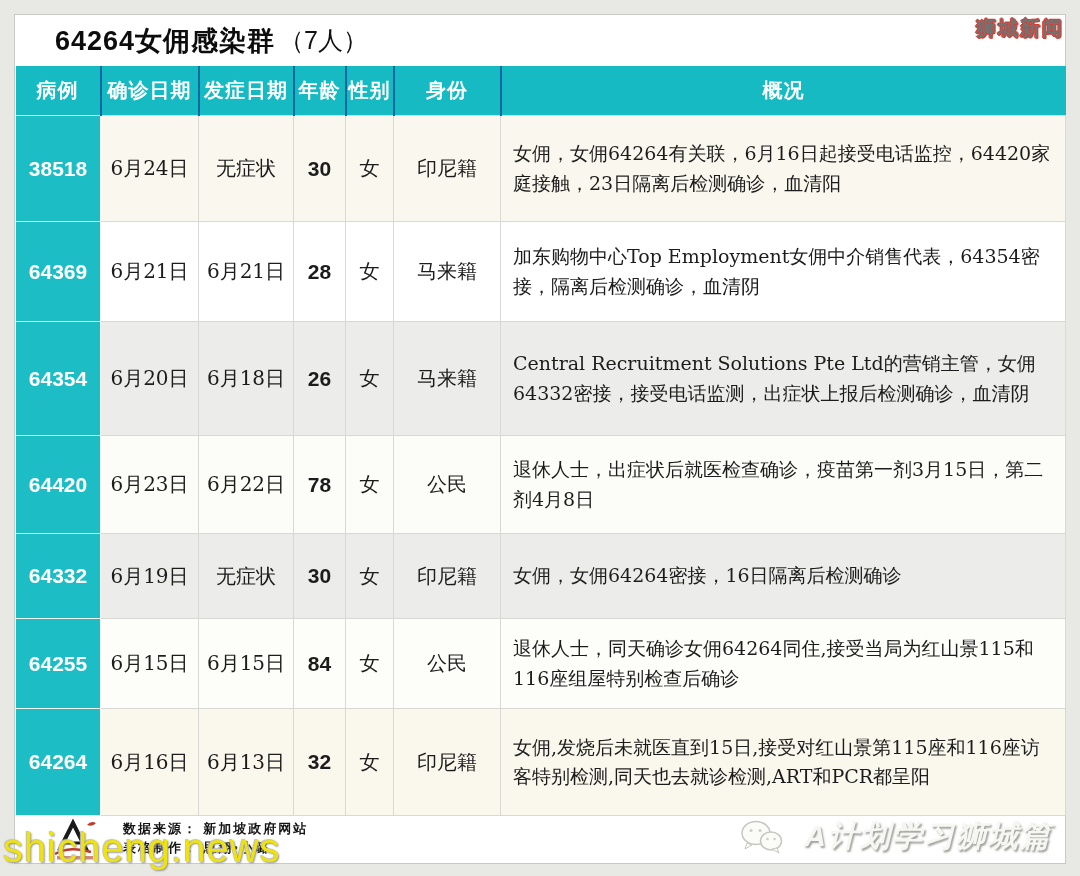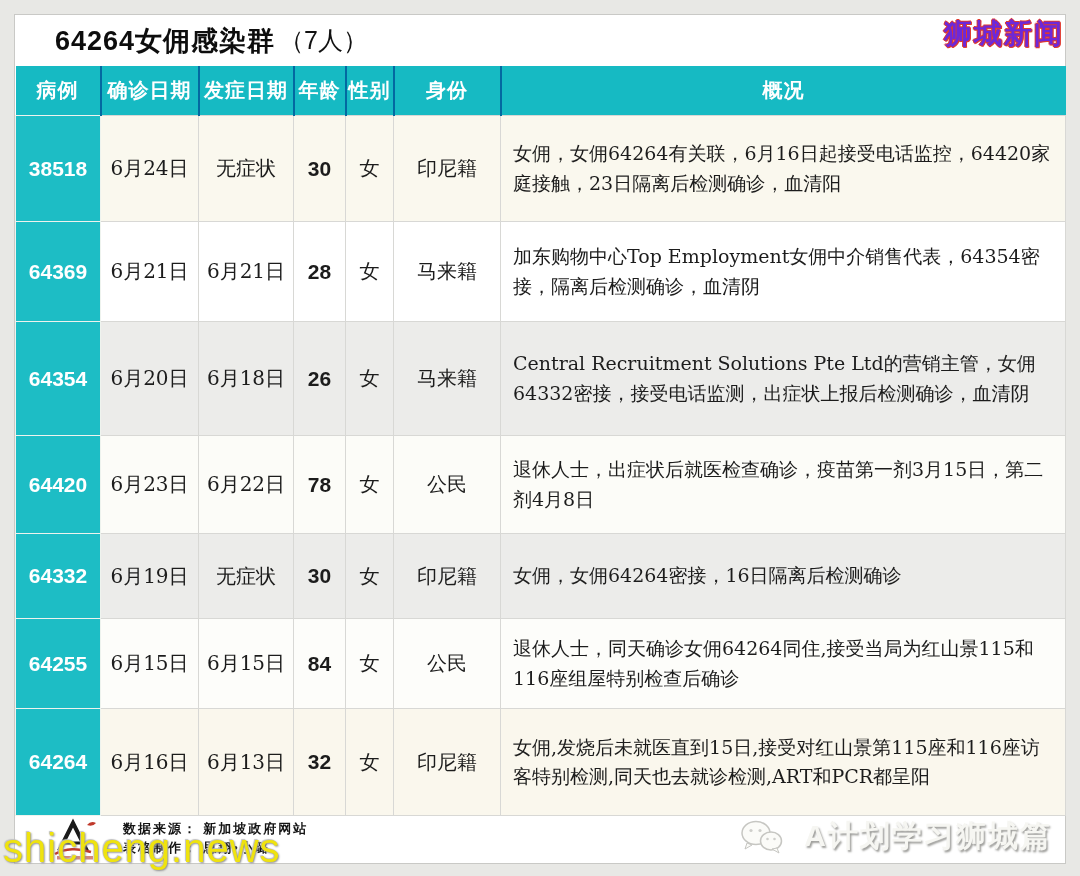--- a/index.html
+++ b/index.html
@@ -55,35 +55,35 @@
   .card-footer{position:relative;height:50px;}
   .logo{position:absolute;left:30px;top:1px;}
   .footer-text{
     position:absolute;left:108px;top:4px;
     font-family:Liberation Serif, serif;font-weight:bold;font-size:13px;
     color:#141414;line-height:1.45;letter-spacing:2px;
   }
   
   .site-badge{
     position:absolute;top:15px;right:16px;
-    font-size:28px;font-weight:bold;color:#6d28d9;letter-spacing:2px;
+    font-size:20px;font-weight:bold;color:#737373;letter-spacing:2px;
     text-shadow:1px 0 #e03a2e,-1px 0 #e03a2e,0 1px #e03a2e,0 -1px #e03a2e,1px 1px #e03a2e;
   }
   
   .watermark{
     position:absolute;left:3px;top:826px;
     font-size:40px;color:#efe30e;letter-spacing:1px;
     font-family:"Liberation Sans",sans-serif;
     text-shadow:1px 1px 2px #8f8f8f,-1px -1px 1px #c2c2c2;
     z-index:5;
   }
   
   .wechat-line{
     position:absolute;right:28px;top:816px;
-    display:flex;align-items:center;gap:20px;z-index:4;
+    display:flex;align-items:center;gap:20px;z-index:4;font-style:italic;
   }
   .wechat-name{
     font-size:30px;font-weight:bold;color:#f6f6f2;letter-spacing:2px;
     text-shadow:1.5px 1.5px 2px #9f9f9c,-1px -1px 1px #ffffff;
   }
 </style>
 </head>
 <body>
 
 <div class="card">

